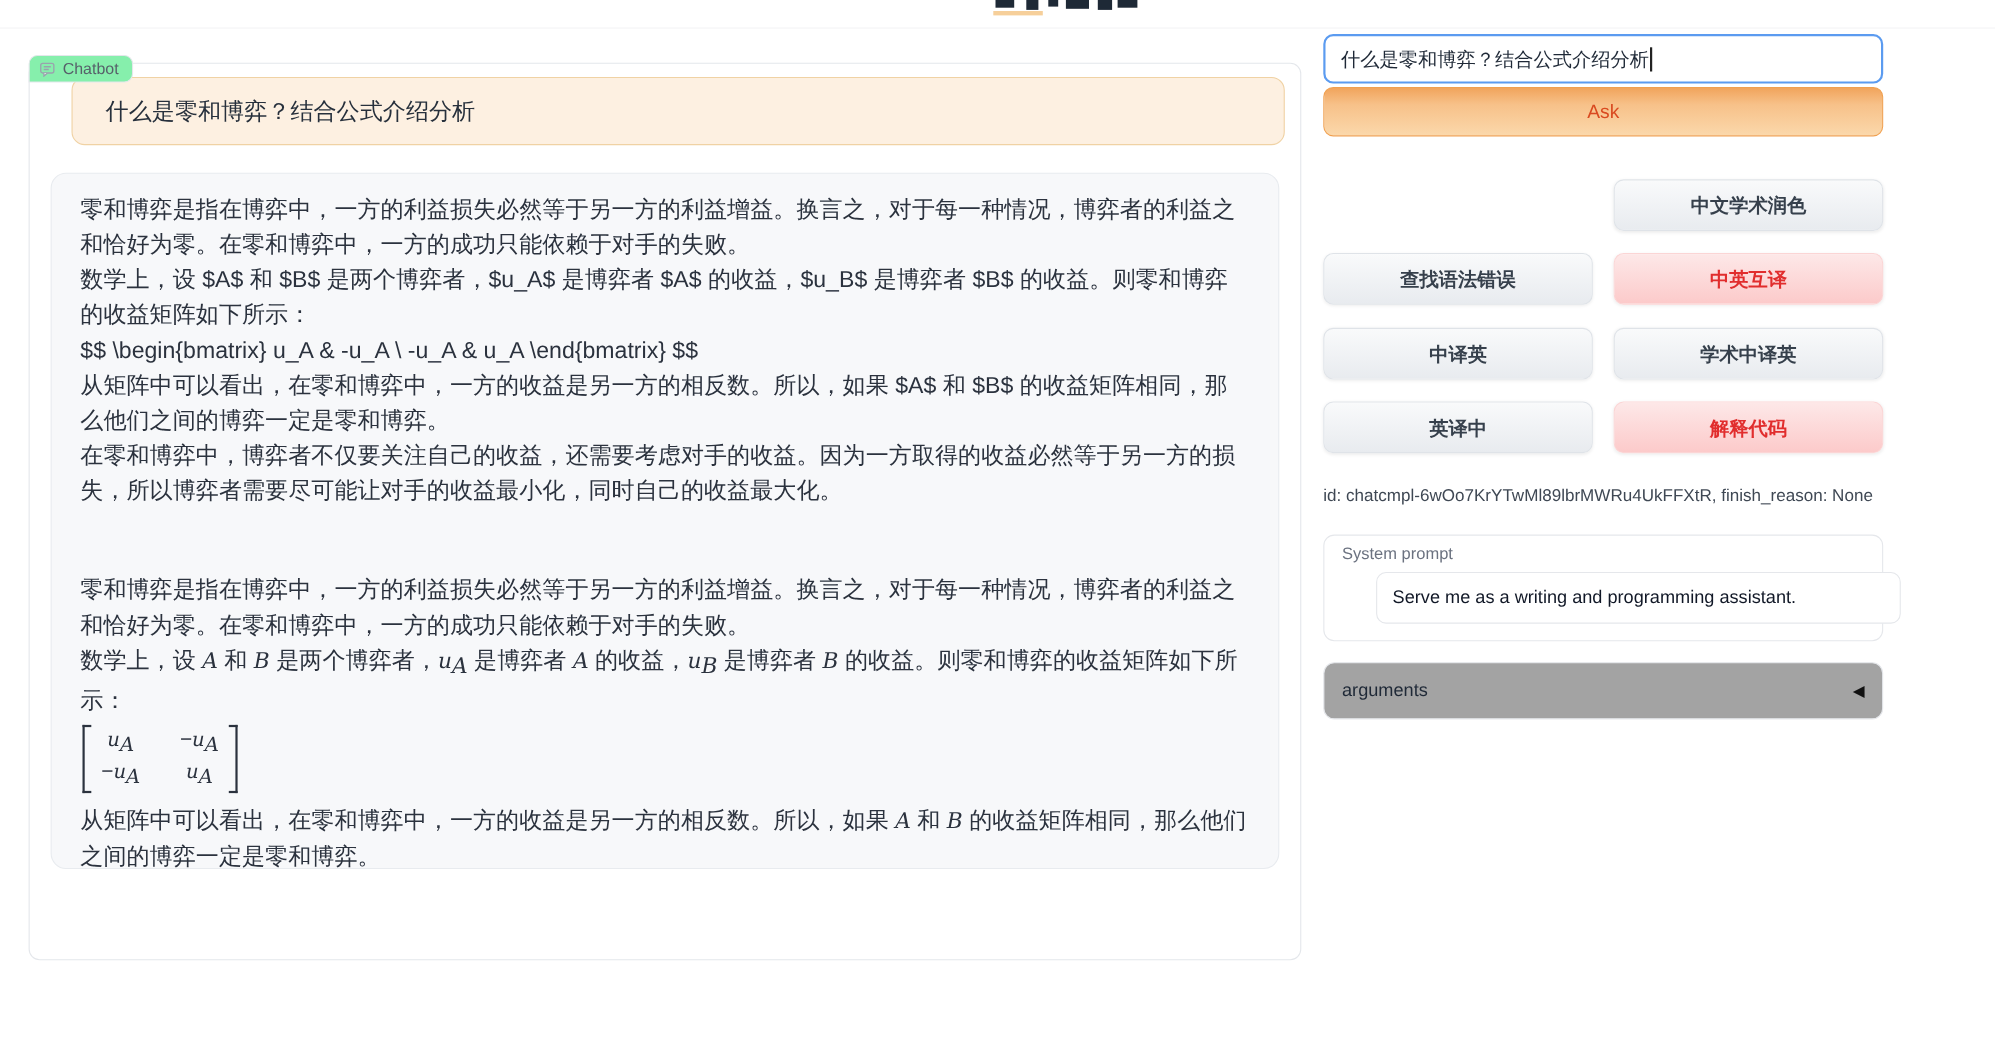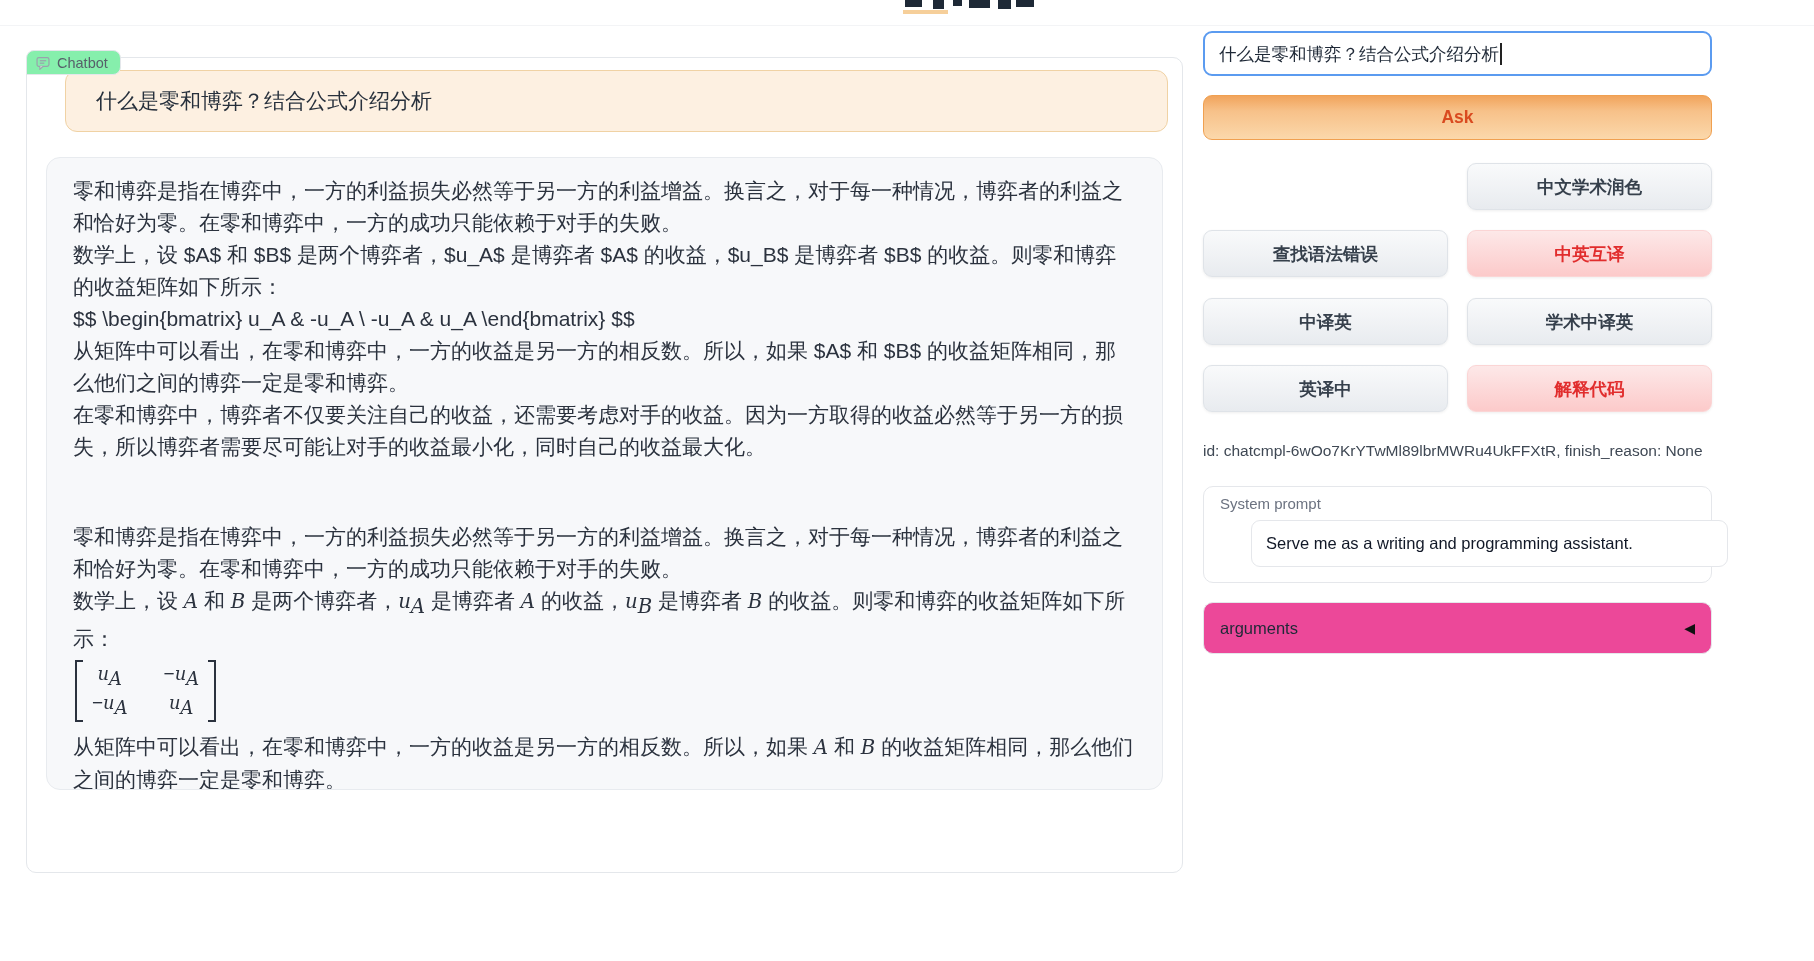--- a/index.html
+++ b/index.html
@@ -39,24 +39,24 @@
   .brk.r { border: 2px solid #2b323e; border-left: none; }
   .bmx-cells { display: grid; grid-template-columns: auto auto; column-gap: 36px;
     padding: 2px 9px; font-size: 19px; text-align: center; }
 
   
   .q-input { position: absolute; left: 1203px; top: 31px; width: 509px; height: 45px;
     border: 2px solid #5b9bf0; border-radius: 9px; background: #fff;
     display: flex; align-items: center; padding: 0 14px; font-size: 17.5px; color: #1f2937; cursor: text; }
   .caret { width: 2px; height: 22px; background: #222; margin-left: 1px; }
 
-  .ask-btn { position: absolute; left: 1203px; top: 95px; width: 509px; height: 45px;
+  .ask-btn { position: absolute; left: 1203px; top: 79px; width: 509px; height: 45px;
     border: 1px solid #f0a050; border-radius: 9px;
     background: linear-gradient(180deg, #f1a45c 0%, #f7c189 35%, #fbd8ab 100%);
-    font-weight: 700; font-size: 17.5px; color: #d94a20;
+    font-weight: 400; font-size: 17.5px; color: #d94a20;
     display: flex; align-items: center; justify-content: center; cursor: pointer;
     font-family: inherit; }
 
   .fn-btn { position: absolute; width: 245px; height: 47px; border-radius: 9px;
     font-size: 17.5px; font-weight: 700; display: flex; align-items: center; justify-content: center;
     box-shadow: 0 1px 3px rgba(0,0,0,0.07); cursor: pointer; font-family: inherit; }
   .fn-btn.gray { background: linear-gradient(180deg, #f9fafb, #e8ebef); border: 1px solid #dfe3e8; color: #36404c; }
   .fn-btn.red  { background: linear-gradient(180deg, #fde8e8, #fccaca); border: 1px solid #fbd5d5; color: #e12d2d; }
   .c1 { left: 1203px; } .c2 { left: 1467px; }
   .r1 { top: 163px; } .r2 { top: 230px; } .r3 { top: 298px; } .r4 { top: 365px; }
@@ -64,21 +64,21 @@
   .status-line { position: absolute; left: 1203px; top: 442px; font-size: 15.5px; color: #3f4854; text-align: center; }
 
   .sys-box { position: absolute; left: 1203px; top: 486px; width: 509px; height: 97px;
     border: 1px solid #e5e7eb; border-radius: 10px; background: #fff; }
   .sys-label { position: absolute; left: 16px; top: 8px; font-size: 15px; color: #6b7280; }
   .sys-input { position: absolute; left: 15px; top: 33px; width: 477px; height: 47px;
     border: 1px solid #e5e7eb; border-radius: 9px; background: #fff;
     font-size: 16.5px; color: #111827; padding: 0 14px; font-family: inherit; margin-left: 32px; }
 
   .accordion { position: absolute; left: 1203px; top: 602px; width: 509px; height: 52px;
-    border: 1px solid #e5e7eb; border-radius: 10px; background: #ec4899;
+    border: 1px solid #e5e7eb; border-radius: 10px; background: #a3a3a3;
     display: flex; align-items: center; justify-content: space-between; padding: 0 16px; cursor: pointer; }
   .accordion-label { font-size: 16.5px; color: #1f2937; }
   .accordion-caret { font-size: 14px; color: #111; }
 </style>
 </head>
 <body>
 
 <div class="app">
 
   <div>

